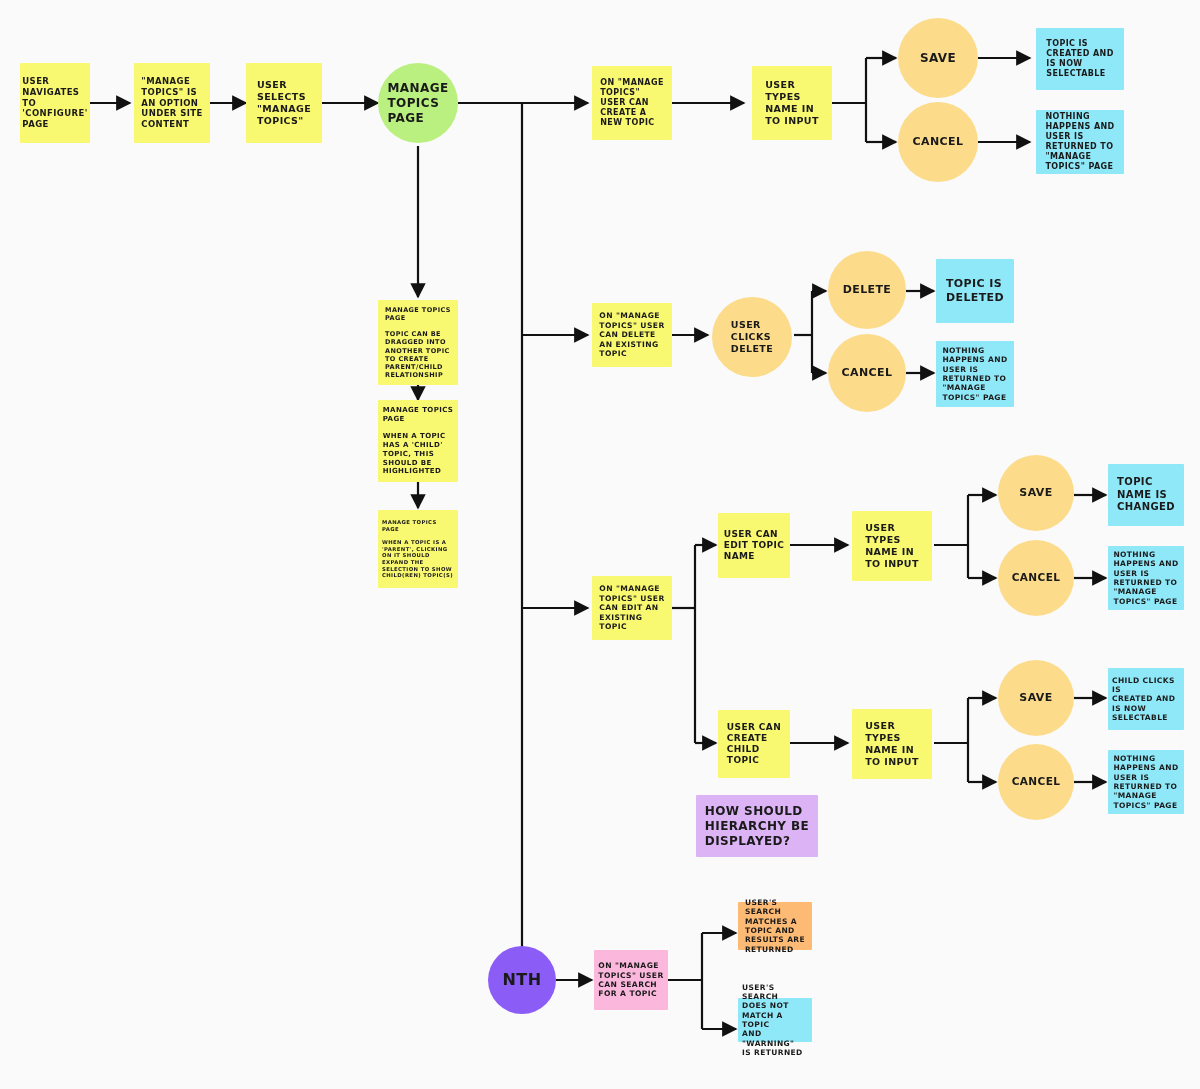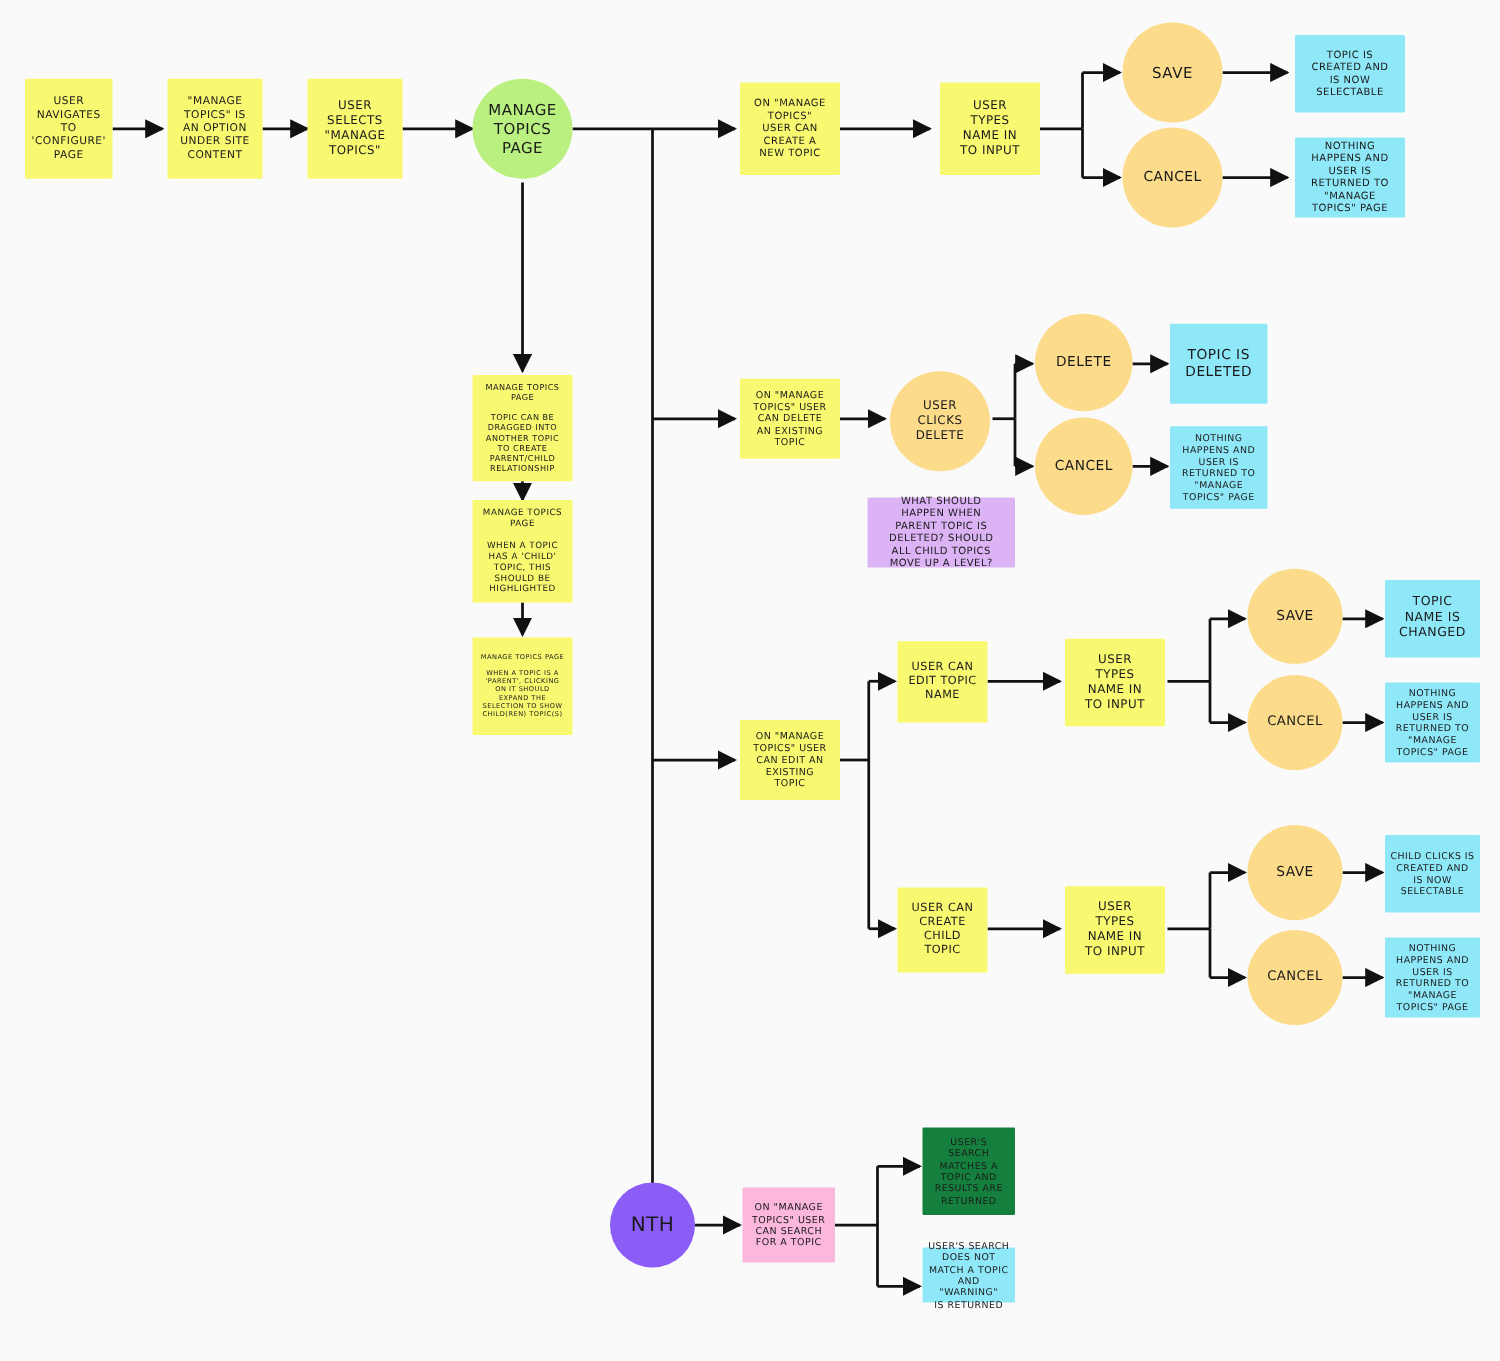--- a/index.html
+++ b/index.html
@@ -14,25 +14,24 @@
     background: #fafafa;
     overflow: hidden;
     font-family: "DejaVu Sans", sans-serif;
   }
   .node {
     position: absolute;
     box-sizing: border-box;
     display: flex;
     align-items: center;
     justify-content: center;
-    text-align: center;
     letter-spacing: 0.4px;
     line-height: 1.25;
     color: #1a1a1a;
-    font-weight: 400;
+    font-weight: 700;
     white-space: pre-line;
     padding: 4px;
   }
   .sticky { border-radius: 1px; }
   .circle { border-radius: 50%; }
   svg.wires {
     position: absolute;
     left: 0; top: 0;
     width: 1200px;
     height: 1089px;
@@ -215,26 +214,20 @@
   <div class="node sticky" style="left:936px;top:259px;width:78px;height:64px;background:#8fe8f8;font-size:11px;">TOPIC IS
 DELETED</div>
 
   <div class="node sticky" style="left:936px;top:341px;width:78px;height:66px;background:#8fe8f8;font-size:7.5px;">NOTHING
 HAPPENS AND
 USER IS
 RETURNED TO
 "MANAGE
 TOPICS" PAGE</div>
 
-  <div class="node sticky" style="left:694px;top:398px;width:118px;height:56px;background:#dcb4f5;font-size:8px;">WHAT SHOULD
-HAPPEN WHEN
-PARENT TOPIC IS
-DELETED? SHOULD
-ALL CHILD TOPICS
-MOVE UP A LEVEL?</div>
 
   <div class="node sticky" style="left:592px;top:576px;width:80px;height:64px;background:#f9f871;font-size:7.6px;">ON "MANAGE
 TOPICS" USER
 CAN EDIT AN
 EXISTING
 TOPIC</div>
 
   <div class="node sticky" style="left:718px;top:513px;width:72px;height:65px;background:#f9f871;font-size:9px;">USER CAN
 EDIT TOPIC
 NAME</div>
@@ -278,29 +271,32 @@
 IS NOW
 SELECTABLE</div>
 
   <div class="node sticky" style="left:1108px;top:750px;width:76px;height:64px;background:#8fe8f8;font-size:7.5px;">NOTHING
 HAPPENS AND
 USER IS
 RETURNED TO
 "MANAGE
 TOPICS" PAGE</div>
 
+  <div class="node sticky" style="left:696px;top:795px;width:122px;height:62px;background:#dcb4f5;font-size:12px;">HOW SHOULD
+HIERARCHY BE
+DISPLAYED?</div>
 
   <div class="node circle" style="left:488px;top:946px;width:68px;height:68px;background:#8b5cf6;font-size:16px;">NTH</div>
 
   <div class="node sticky" style="left:594px;top:950px;width:74px;height:60px;background:#fbb8dc;font-size:7.6px;">ON "MANAGE
 TOPICS" USER
 CAN SEARCH
 FOR A TOPIC</div>
 
-  <div class="node sticky" style="left:738px;top:902px;width:74px;height:70px;background:#15803d;font-size:7.5px;">USER'S
+  <div class="node sticky" style="left:738px;top:902px;width:74px;height:48px;background:#fdba74;font-size:7.5px;">USER'S
 SEARCH
 MATCHES A
 TOPIC AND
 RESULTS ARE
 RETURNED</div>
 
   <div class="node sticky" style="left:738px;top:998px;width:74px;height:44px;background:#8fe8f8;font-size:7.5px;">USER'S SEARCH
 DOES NOT
 MATCH A TOPIC
 AND "WARNING"

